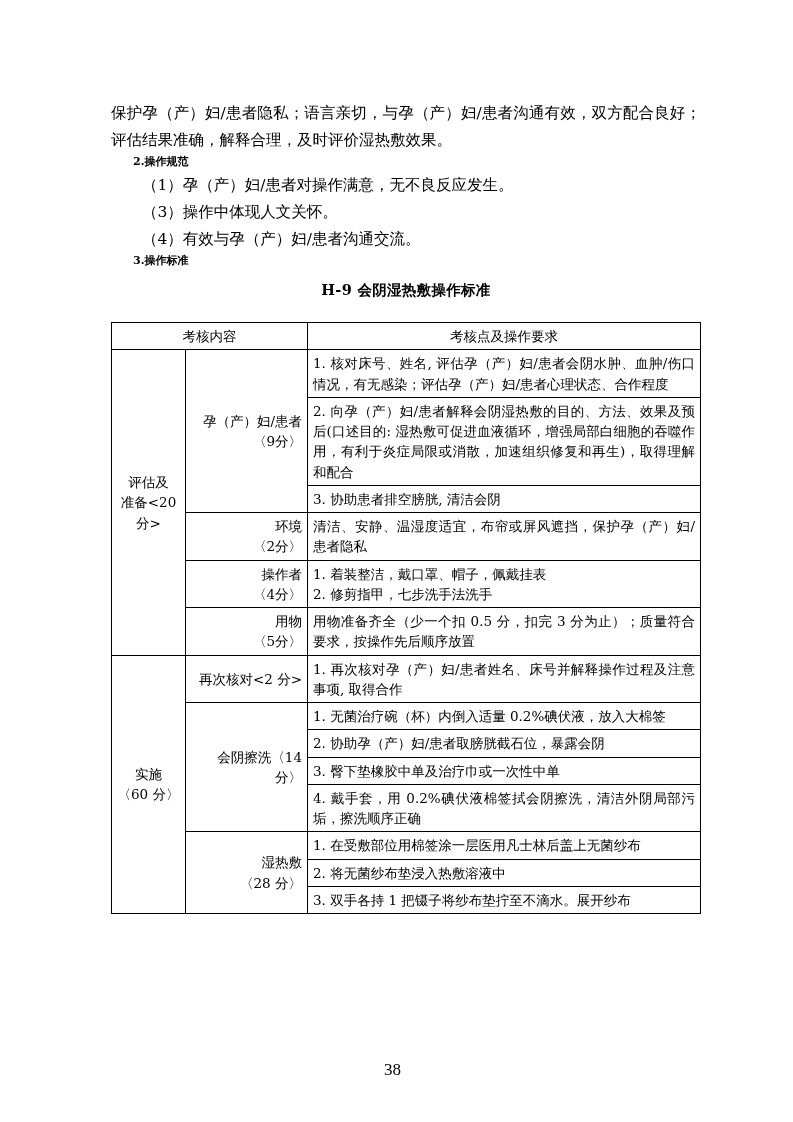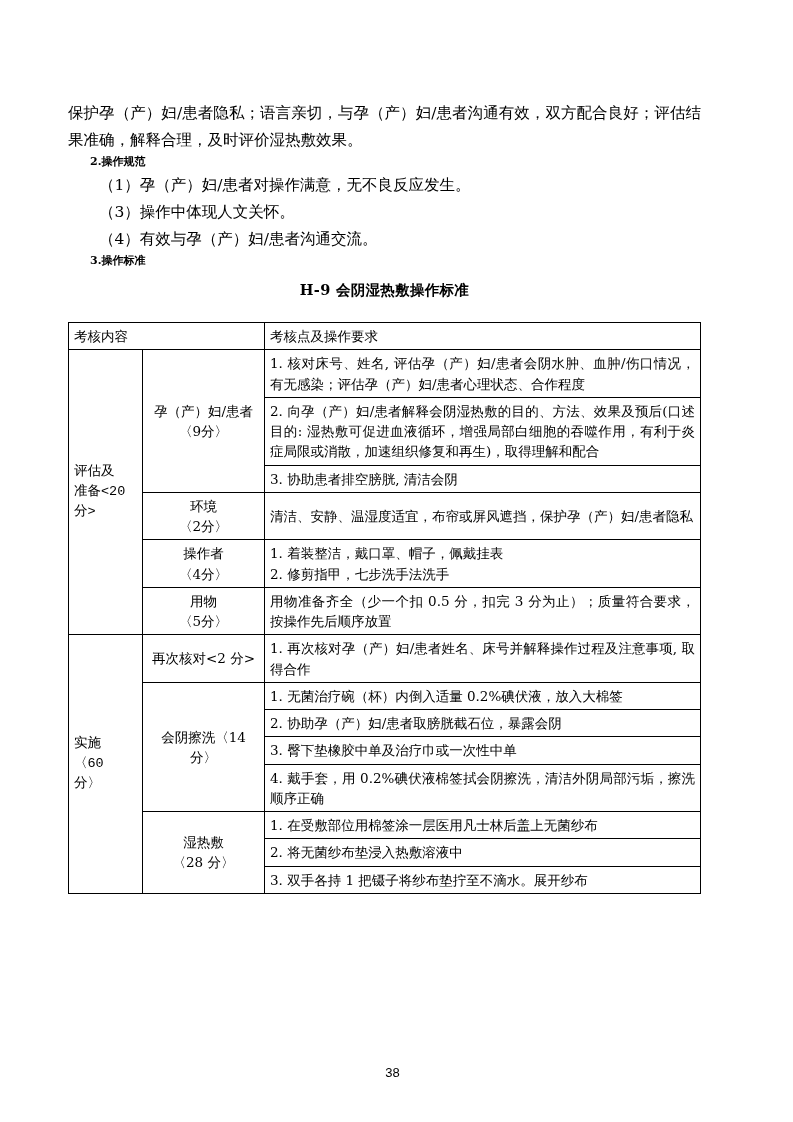--- a/index.html
+++ b/index.html
@@ -13,21 +13,21 @@
     font-family: "DejaVu Serif", "Liberation Serif", serif;
     color: #000000;
     position: relative;
   }
   .page {
     position: absolute;
     left: 0; top: 0;
     width: 793px;
     height: 1122px;
     box-sizing: border-box;
-    padding: 100px 92px 40px 68px;
+    padding: 100px 92px 40px 111px;
   }
   .para {
     font-size: 15.5px;
     line-height: 1.72;
     text-align: justify;
     margin: 0;
   }
   .indent2 { text-indent: 2em; }
   .heading {
     font-size: 11px;
@@ -50,51 +50,50 @@
   }
   table.std td, table.std th {
     border: 1px solid #000000;
     padding: 3px 5px;
     font-size: 13.5px;
     line-height: 1.5;
     vertical-align: middle;
     font-weight: normal;
   }
   .colhead {
-    text-align: left;
+    text-align: center;
     font-weight: bold;
     font-size: 14px;
   }
   .cat {
-    text-align: left;
+    text-align: center;
     font-weight: bold;
     font-size: 14px;
     width: 74px;
-    font-family: Liberation Mono, monospace;
   }
   .sub {
-    text-align: center;
+    text-align: right;
     font-weight: bold;
     font-size: 13.5px;
     width: 118px;
   }
   .req {
     text-align: justify;
   }
   .req-line {
     display: block;
   }
   .pagenum {
     position: absolute;
     left: 0;
     right: 8px;
     bottom: 42px;
     text-align: center;
-    font-size: 13px;
-    font-family: Liberation Sans, sans-serif;
+    font-size: 17px;
+    font-family: Liberation Serif, serif;
   }
 </style>
 </head>
 <body>
 
 <div class="page">
 
   <p class="para">保护孕（产）妇/患者隐私；语言亲切，与孕（产）妇/患者沟通有效，双方配合良好；评估结果准确，解释合理，及时评价湿热敷效果。</p>
 
   <p class="heading">2.操作规范</p>

